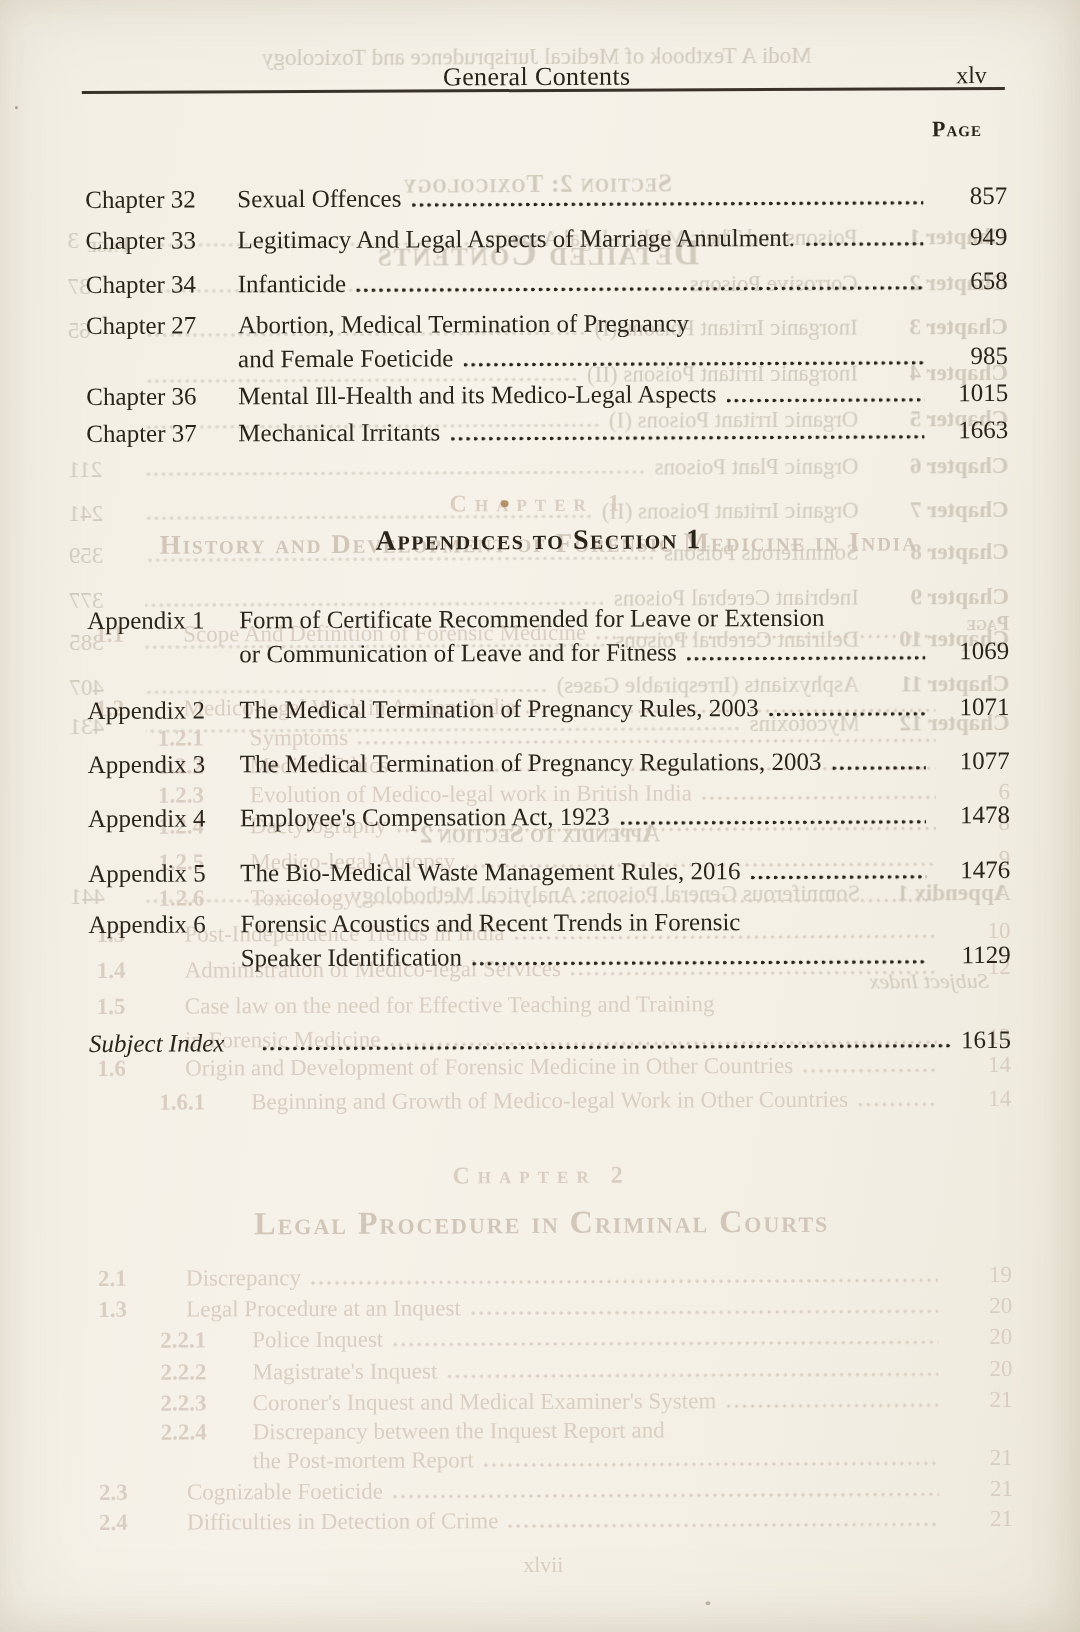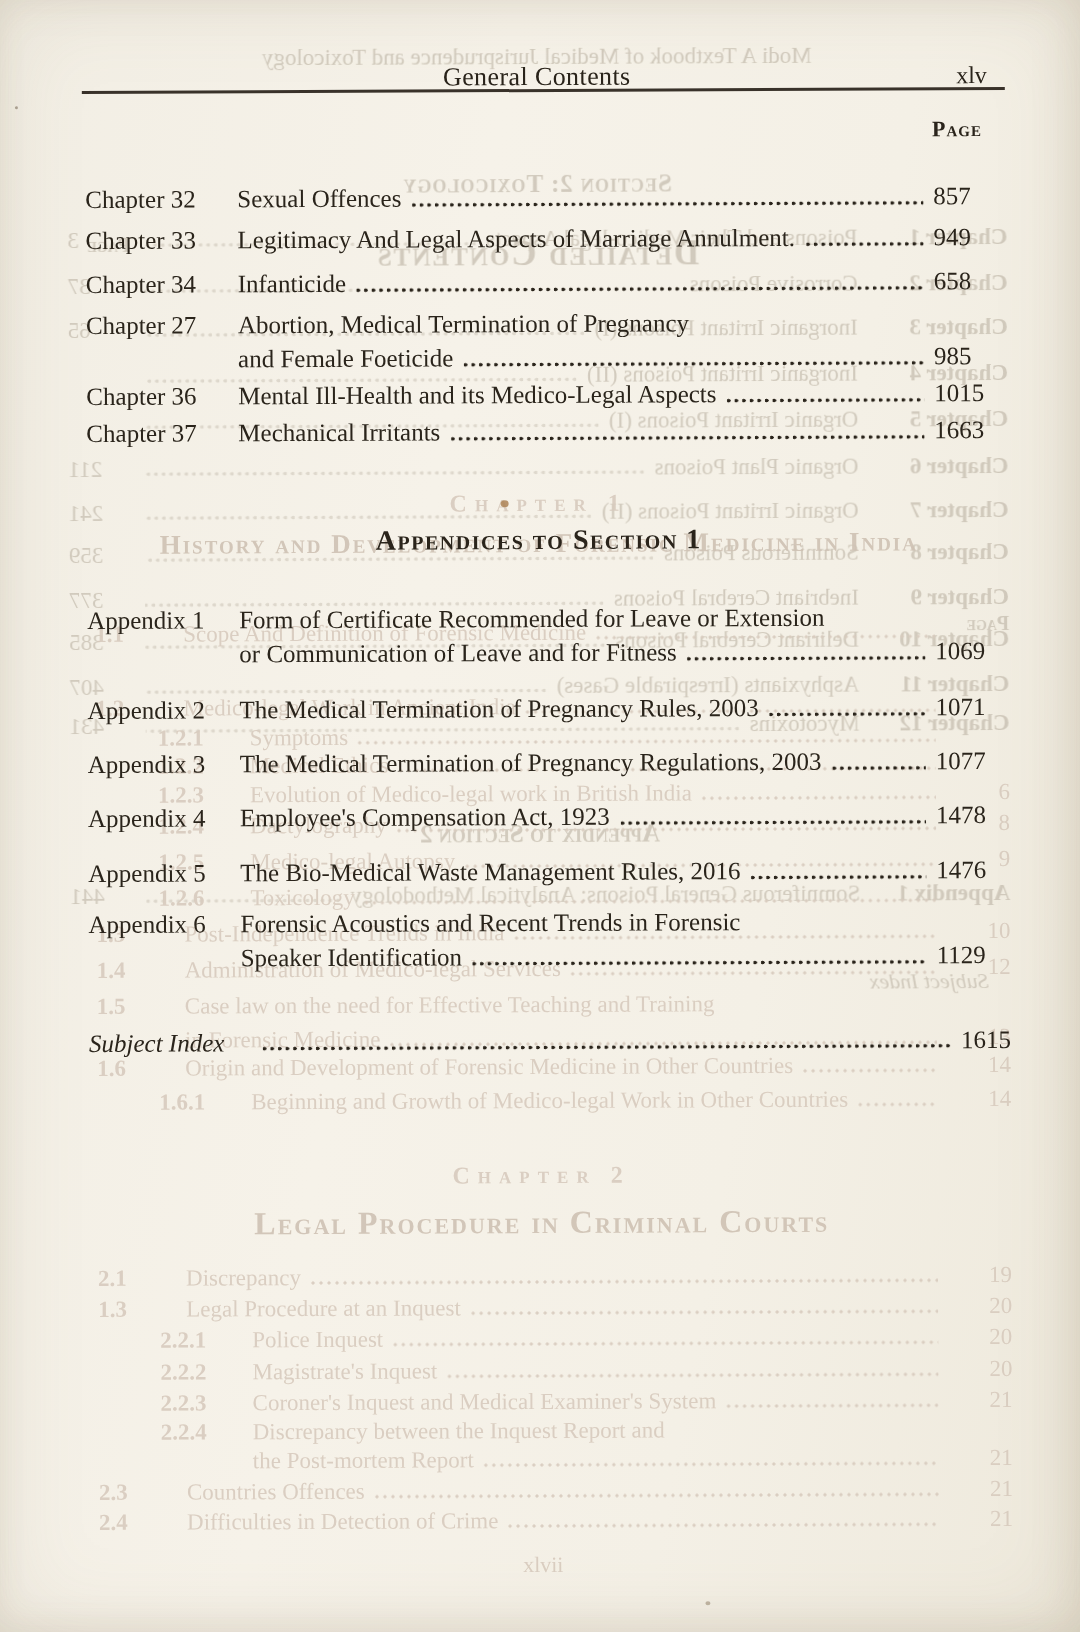--- a/index.html
+++ b/index.html
@@ -19,21 +19,21 @@
   .folio{position:absolute;top:64px;right:90px;font-size:24px;}
   .rule{position:absolute;top:89px;left:85px;width:923px;height:3px;background:#39322a;}
   .page-label{position:absolute;top:118px;right:95px;font-variant:small-caps;font-weight:700;font-size:22px;letter-spacing:1px;}
 
   .trow{position:absolute;left:88px;width:922px;display:flex;align-items:baseline;font-size:25px;line-height:1.2;}
   .trow .lab{flex:0 0 152px;font-weight:400;}
   .trow .tit{white-space:nowrap;}
   .dots{flex:1 1 auto;align-self:flex-end;height:7px;margin:0 10px 5px 9px;min-width:30px;
     background-image:radial-gradient(circle at 3.5px 3.5px,currentColor 1.7px,transparent 2.1px);
     background-size:7.6px 7px;background-repeat:repeat-x;background-position:left bottom;}
-  .trow .pg{flex:0 0 74px;}
+  .trow .pg{flex:0 0 74px;text-align:right;}
 
   .apx-head{position:absolute;top:524px;left:0;width:100%;text-align:center;font-weight:700;font-size:28px;
     font-variant:small-caps;letter-spacing:1.5px;}
 
   .si-row{position:absolute;top:1028px;left:88px;width:922px;display:flex;align-items:baseline;font-size:25px;}
   .si-lab{flex:0 0 auto;font-style:italic;margin-right:28px;}
 
   
   .st-kicker{position:absolute;left:0;width:100%;text-align:center;font-variant:small-caps;font-weight:600;
     font-size:24px;letter-spacing:8px;}
@@ -285,21 +285,21 @@
           <span class="tit">Discrepancy between the Inquest Report and</span>
         </div>
       <div class="st l2" style="top:1447px;">
           <span class="n"></span>
           <span class="tit">the Post-mortem Report</span>
           <span class="dots"></span>
           <span class="pg">21</span>
         </div>
       <div class="st" style="top:1478px;">
           <span class="n">2.3</span>
-          <span class="tit">Countries Offences</span>
+          <span class="tit">Cognizable Foeticide</span>
           <span class="dots"></span>
           <span class="pg">21</span>
         </div>
       <div class="st" style="top:1508px;">
           <span class="n">2.4</span>
           <span class="tit">Difficulties in Detection of Crime</span>
           <span class="dots"></span>
           <span class="pg">21</span>
         </div>
 

